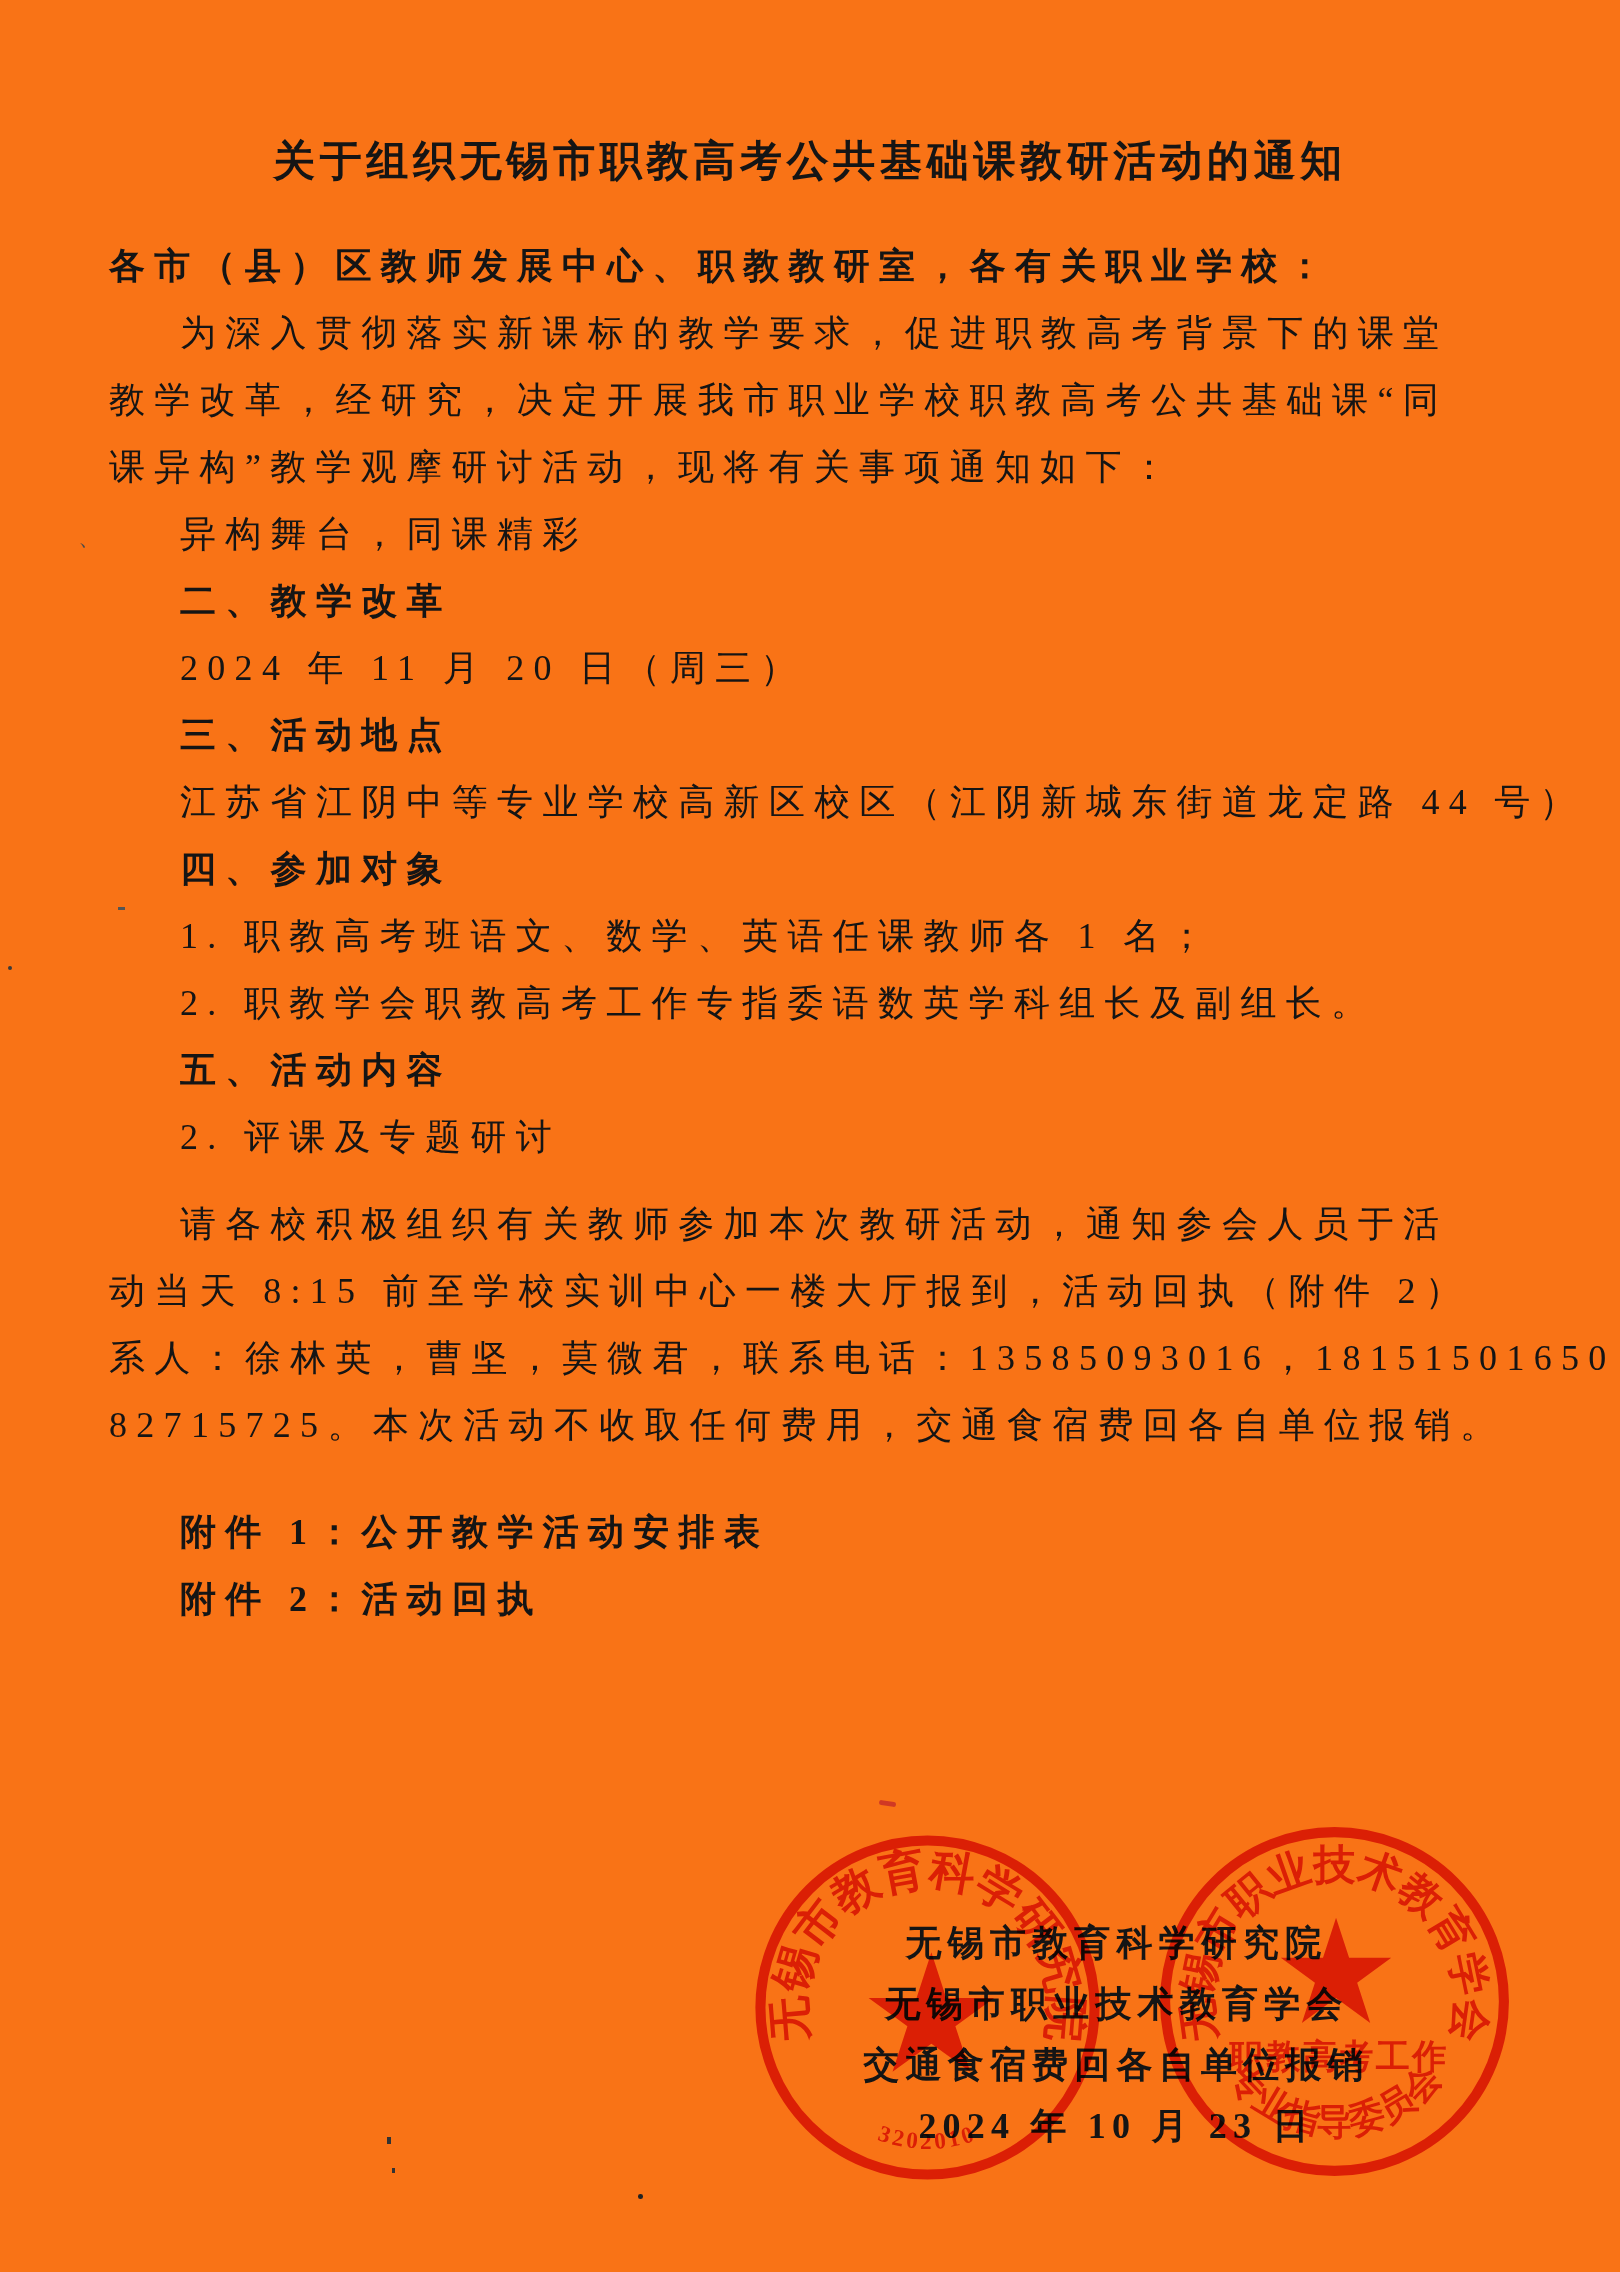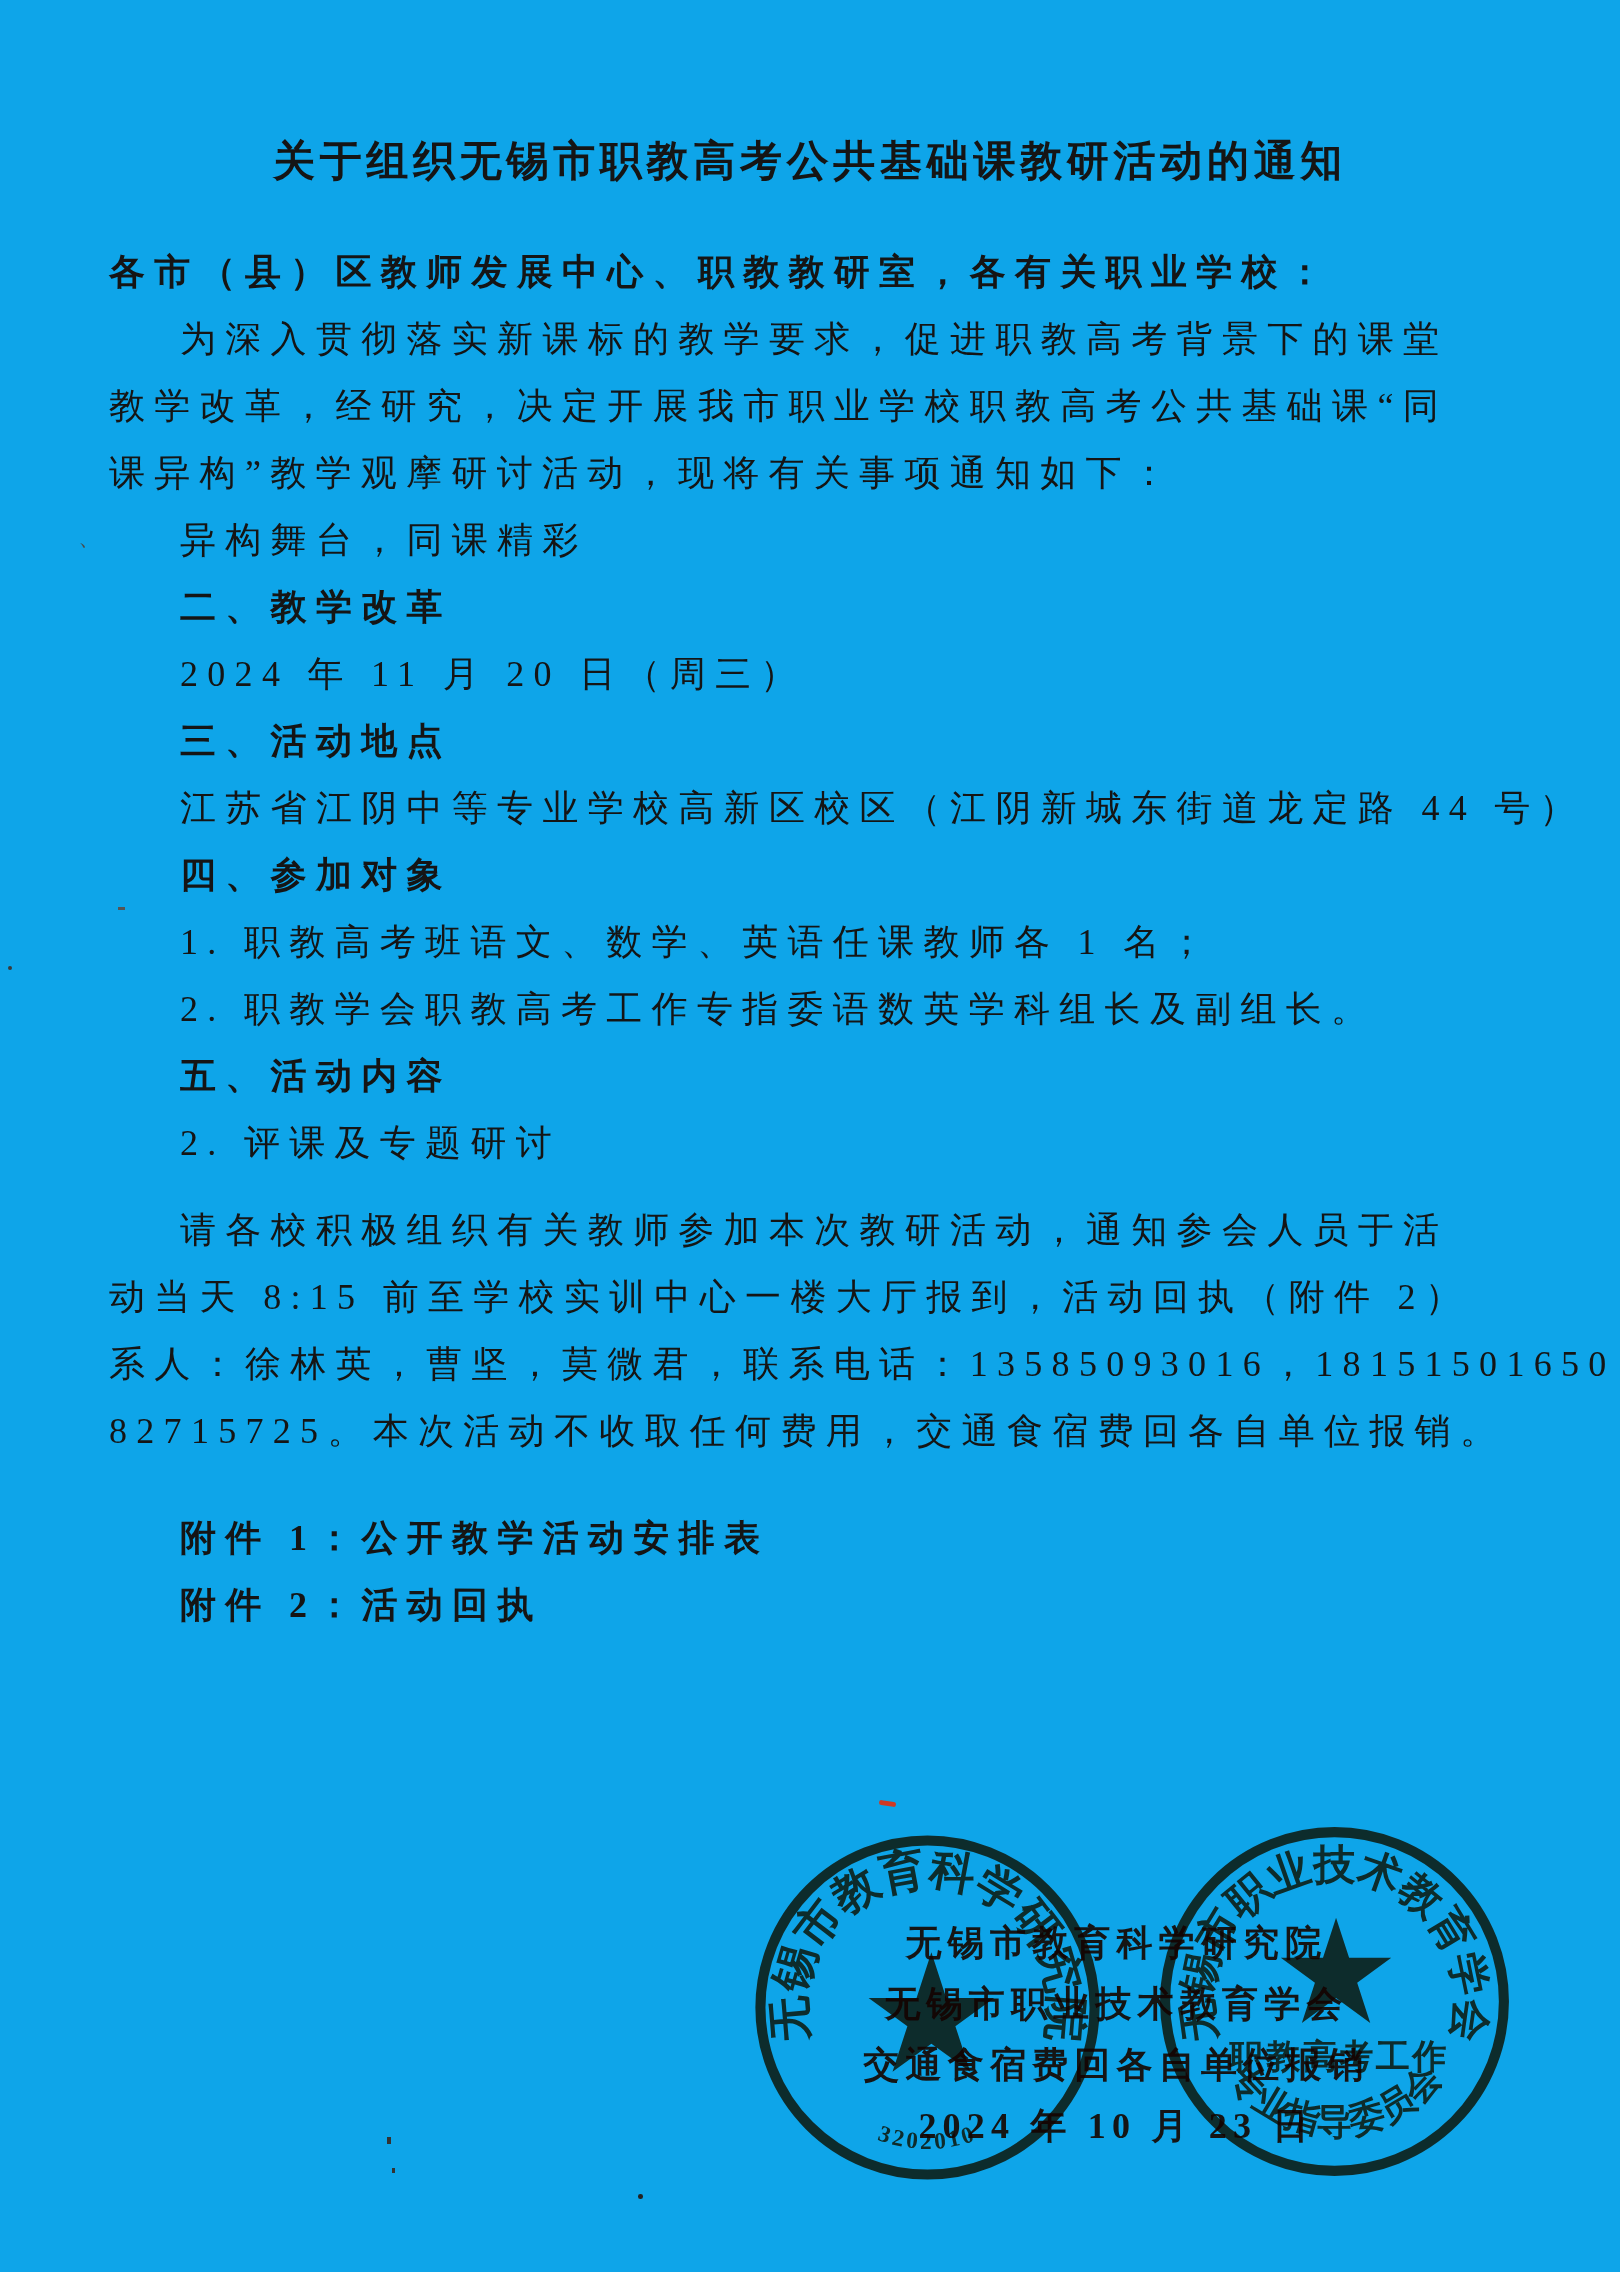--- a/index.html
+++ b/index.html
@@ -1,31 +1,31 @@
 <!DOCTYPE html>
 <html style="font-size:12.4px"><head>
 <meta charset="utf-8">
 <style>
   html,body{margin:0;padding:0;background:#888;}
   .page{
     position:relative;
     width:1620px;height:2273px;
-    background:#0ea5e9;
+    background:#f97316;
     overflow:hidden;
     font-family:"Liberation Serif","DejaVu Serif",serif;
     color:#151515;
   }
   .title{
     position:absolute;left:0;top:130px;width:100%;
     margin:0;text-align:center;
     font-size:42px;line-height:62px;font-weight:bold;
     letter-spacing:4.7px;white-space:nowrap;
   }
   .bodytext{
-    position:absolute;left:109px;top:239px;width:1405px;
+    position:absolute;left:109px;top:233px;width:1405px;
     font-size:36px;line-height:67px;letter-spacing:9.3px;
   }
   .ln{white-space:nowrap;}
   .i{padding-left:71px;}
   .b{font-weight:bold;}
   .sp1{height:20px;}
   .sp2{height:40px;}
   .signature{
     position:absolute;left:806px;top:1913px;width:621px;
     text-align:center;font-size:36px;line-height:61px;

